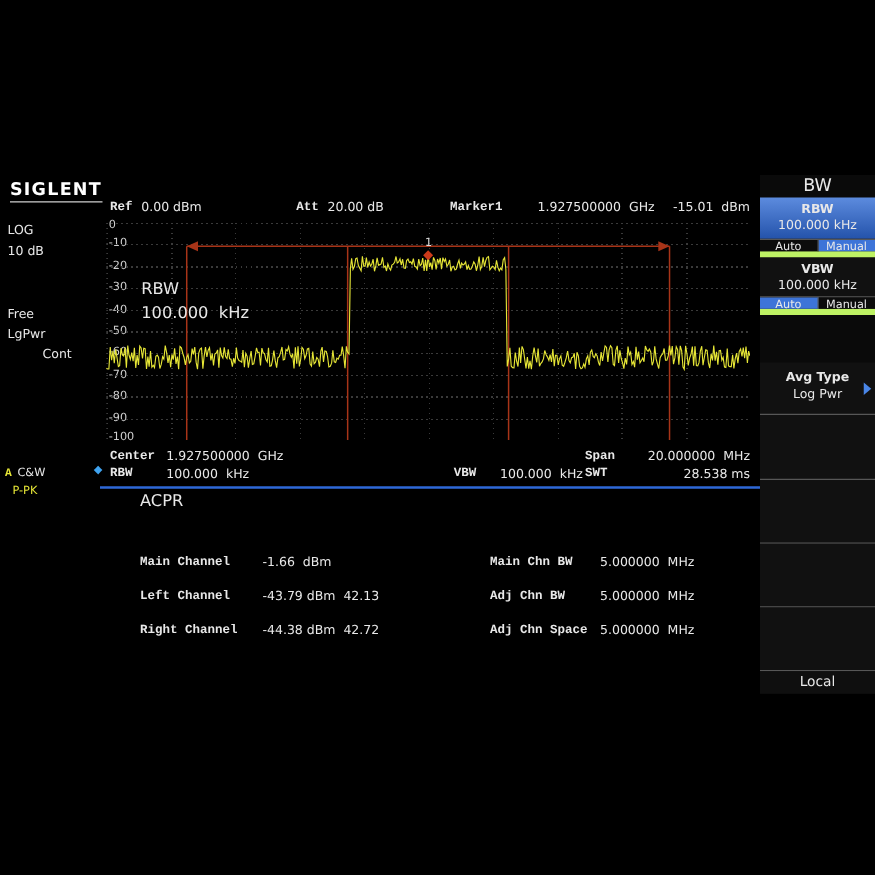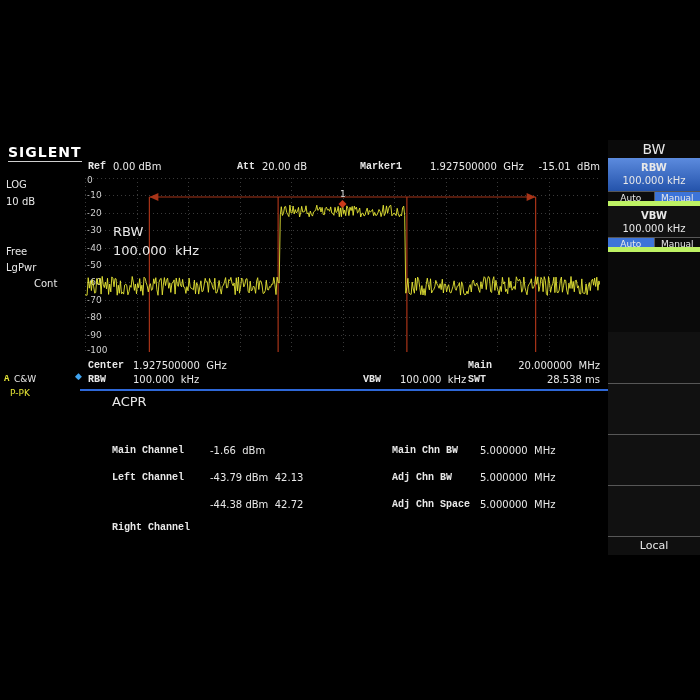--- a/index.html
+++ b/index.html
@@ -111,21 +111,21 @@
       </g>
     </svg>
 
   <div class="abs" style="left:113px;top:222px;font-size:13px;line-height:19px;color:#e8e8e8;">
     <div><span>RBW</span></div>
     <div><span>100.000  kHz</span></div>
   </div>
 
   <span class="abs b" style="left:88px;top:360px;">Center</span>
   <span class="abs" style="left:133px;top:360px;">1.927500000  GHz</span>
-  <span class="abs b" style="left:468px;top:360px;">Main</span>
+  <span class="abs b" style="left:468px;top:360px;">Span</span>
   <span class="abs" style="left:505px;top:360px;width:95px;text-align:right;">20.000000  MHz</span>
 
   <span class="abs cyan" style="left:75px;top:371px;font-size:9px;">◆</span>
   <span class="abs b" style="left:88px;top:374px;">RBW</span>
   <span class="abs" style="left:133px;top:374px;">100.000  kHz</span>
   <span class="abs b" style="left:363px;top:374px;">VBW</span>
   <span class="abs" style="left:400px;top:374px;">100.000  kHz</span>
   <span class="abs b" style="left:468px;top:374px;">SWT</span>
   <span class="abs" style="left:520px;top:374px;width:80px;text-align:right;">28.538 ms</span>
 
@@ -136,21 +136,21 @@
   <span class="abs b" style="left:112px;top:445px;">Main Channel</span>
   <span class="abs" style="left:210px;top:445px;">-1.66  dBm</span>
   <span class="abs b" style="left:392px;top:445px;">Main Chn BW</span>
   <span class="abs" style="left:480px;top:445px;">5.000000  MHz</span>
 
   <span class="abs b" style="left:112px;top:472px;">Left Channel</span>
   <span class="abs" style="left:210px;top:472px;">-43.79 dBm  42.13</span>
   <span class="abs b" style="left:392px;top:472px;text-align:center;">Adj Chn BW</span>
   <span class="abs" style="left:480px;top:472px;">5.000000  MHz</span>
 
-  <span class="abs b" style="left:112px;top:499px;margin-top:23px;">Right Channel</span>
+  <span class="abs b" style="left:112px;top:499px;">Right Channel</span>
   <span class="abs" style="left:210px;top:499px;">-44.38 dBm  42.72</span>
   <span class="abs b" style="left:392px;top:499px;">Adj Chn Space</span>
   <span class="abs" style="left:480px;top:499px;">5.000000  MHz</span>
 
   <div id="menu" class="abs">
     <div class="mtitle">BW</div>
 
     <div class="mbox blue" style="top:18px;height:34px;">
       <div class="t1">RBW</div>
       <div class="t2">100.000  kHz</div>
@@ -163,20 +163,25 @@
     <div class="mbox" style="top:66px;height:32px;">
       <div class="t1">VBW</div>
       <div class="t2">100.000  kHz</div>
     </div>
     <div class="toggle" style="top:98px;">
       <div class="on">Auto</div>
       <div>Manual</div>
     </div>
 
 
+    <div class="mbox" style="top:150px;height:42px;">
+      <div class="t1" style="padding-top:7px;">Avg Type</div>
+      <div class="t2">Log Pwr</div>
+      <div class="arrow-right"></div>
+    </div>
 
     <div class="mbox" style="top:192px;height:52px;"></div>
     <div class="mbox" style="top:244px;height:51px;"></div>
     <div class="mbox" style="top:295px;height:51px;"></div>
     <div class="mbox" style="top:346px;height:51px;"></div>
 
     <div class="mbox" style="top:397px;height:18px;line-height:18px;font-size:11px;border-bottom:none;background:#0f0f0f;">Local</div>
   </div>
 
 </div>

